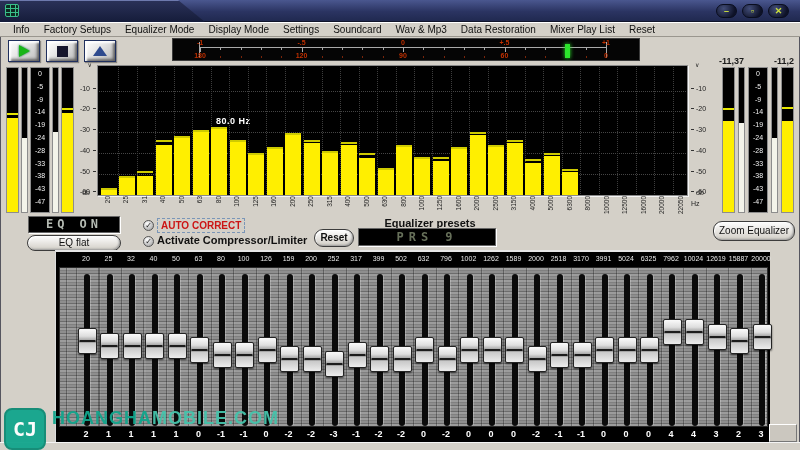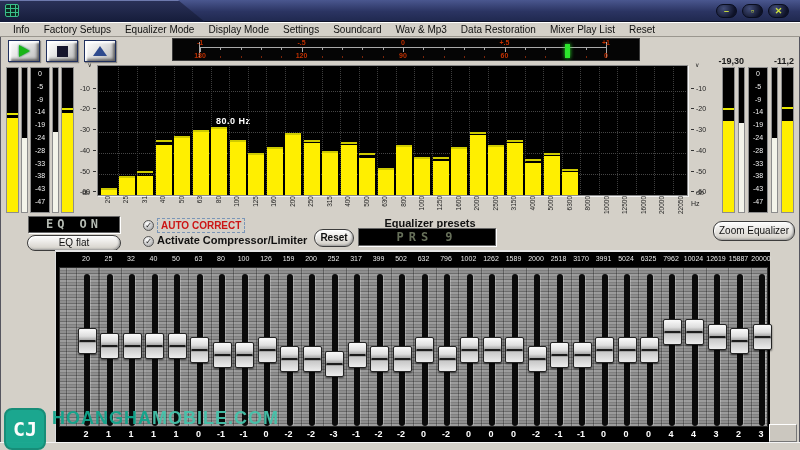--- a/index.html
+++ b/index.html
@@ -160,21 +160,21 @@
       <div class="corr-lab" style="position: absolute; left: 116.5px; top: 13px; width: 24px;">120</div>
       <div class="corr-lab" style="position: absolute; left: 218px; top: 0px; width: 24px;">0</div>
       <div class="corr-lab" style="position: absolute; left: 218px; top: 13px; width: 24px;">90</div>
       <div class="corr-lab" style="position: absolute; left: 319.5px; top: 0px; width: 24px;">+.5</div>
       <div class="corr-lab" style="position: absolute; left: 319.5px; top: 13px; width: 24px;">60</div>
       <div class="corr-lab" style="position: absolute; left: 421px; top: 0px; width: 24px;">+1</div>
       <div class="corr-lab" style="position: absolute; left: 421px; top: 13px; width: 24px;">0</div>
       <div style="position: absolute; left: 392.43px; top: 5px; width: 5px; height: 14px; background: rgb(44, 230, 44); box-shadow: rgb(44, 230, 44) 0px 0px 4px;"></div>
     </div>
 
-  <div class="readout" style="left:698px">-19,30</div>
+  <div class="readout" style="left:698px">-11,37</div>
   <div class="readout" style="left:748px">-11,2</div>
 
   <div id="vu-left">
       <div class="vubar" style="position: absolute; left: 0px; top: 0px; width: 13px; height: 146px;">
         <div class="vufill" style="position: absolute; left: 0px; top: 50.28px; width: 11px; height: 93.72px; background: rgb(255, 239, 0);"></div>
         <div style="position: absolute; left: 0px; top: 44.62px; width: 11px; height: 2px; background: rgb(230, 230, 0);"></div>
       </div>
       <div class="vubar" style="position: absolute; left: 15px; top: 0px; width: 7px; height: 146px;">
         <div class="vufill" style="position: absolute; left: 0px; top: 70.09px; width: 5px; height: 73.91px; background: rgb(244, 244, 234);"></div>
       </div>

